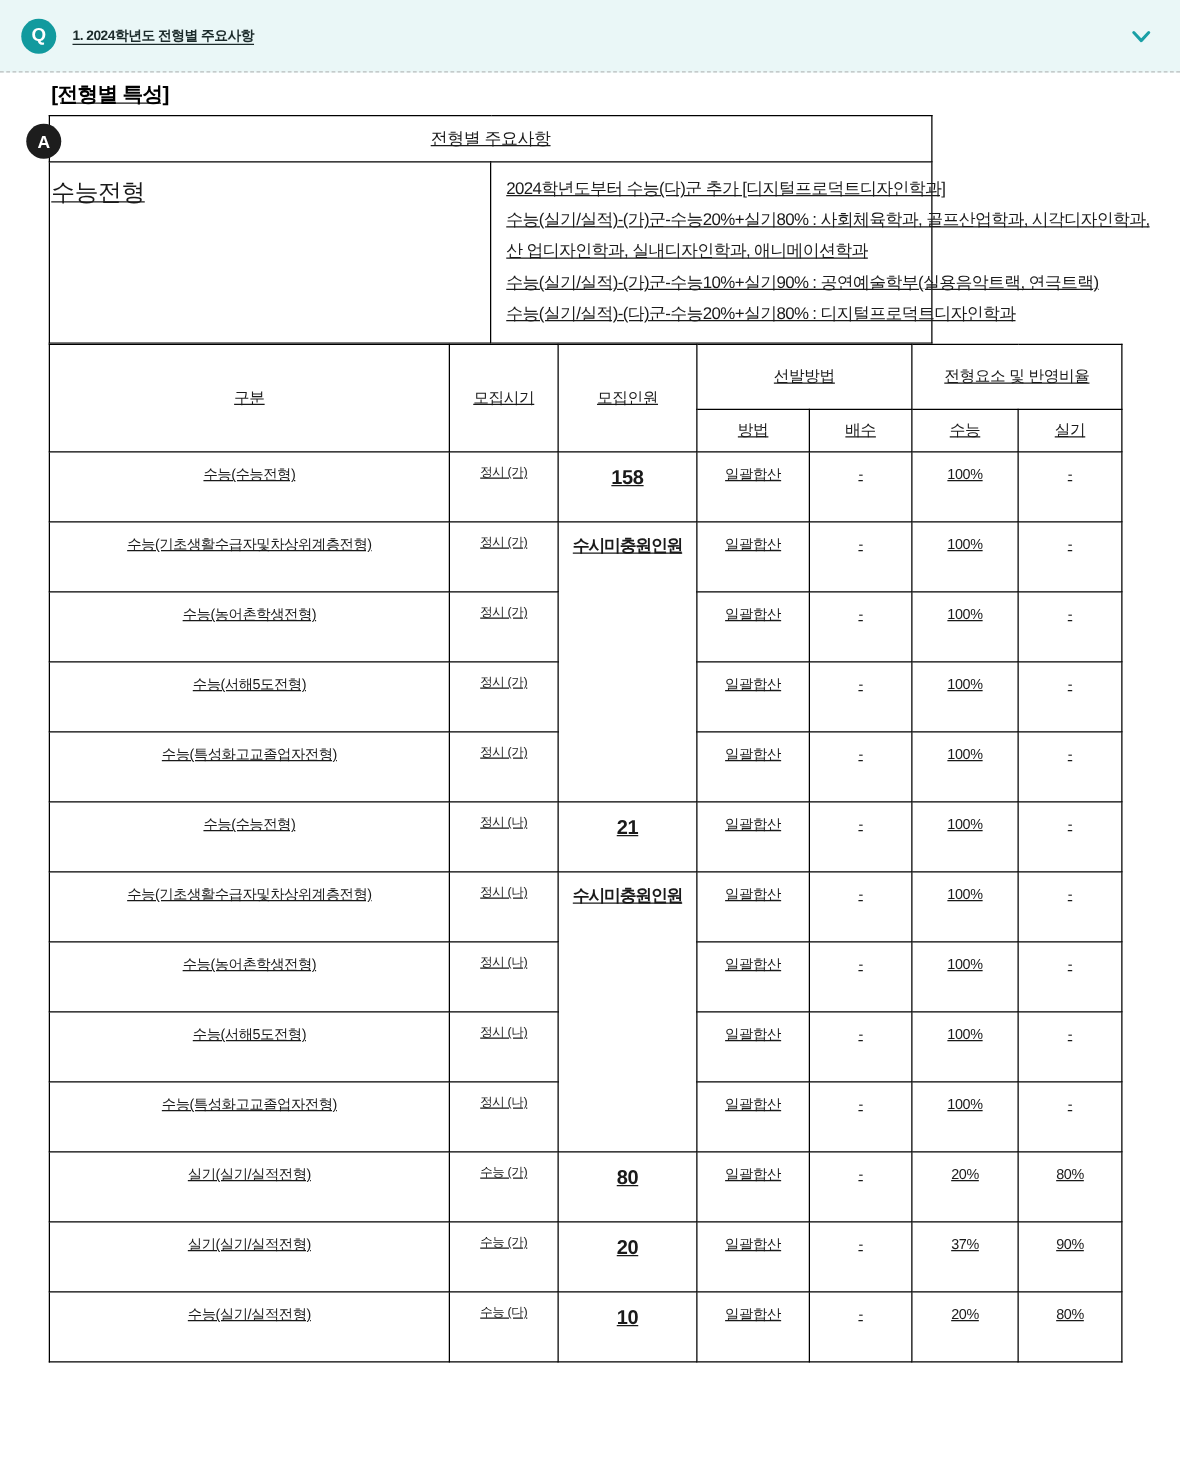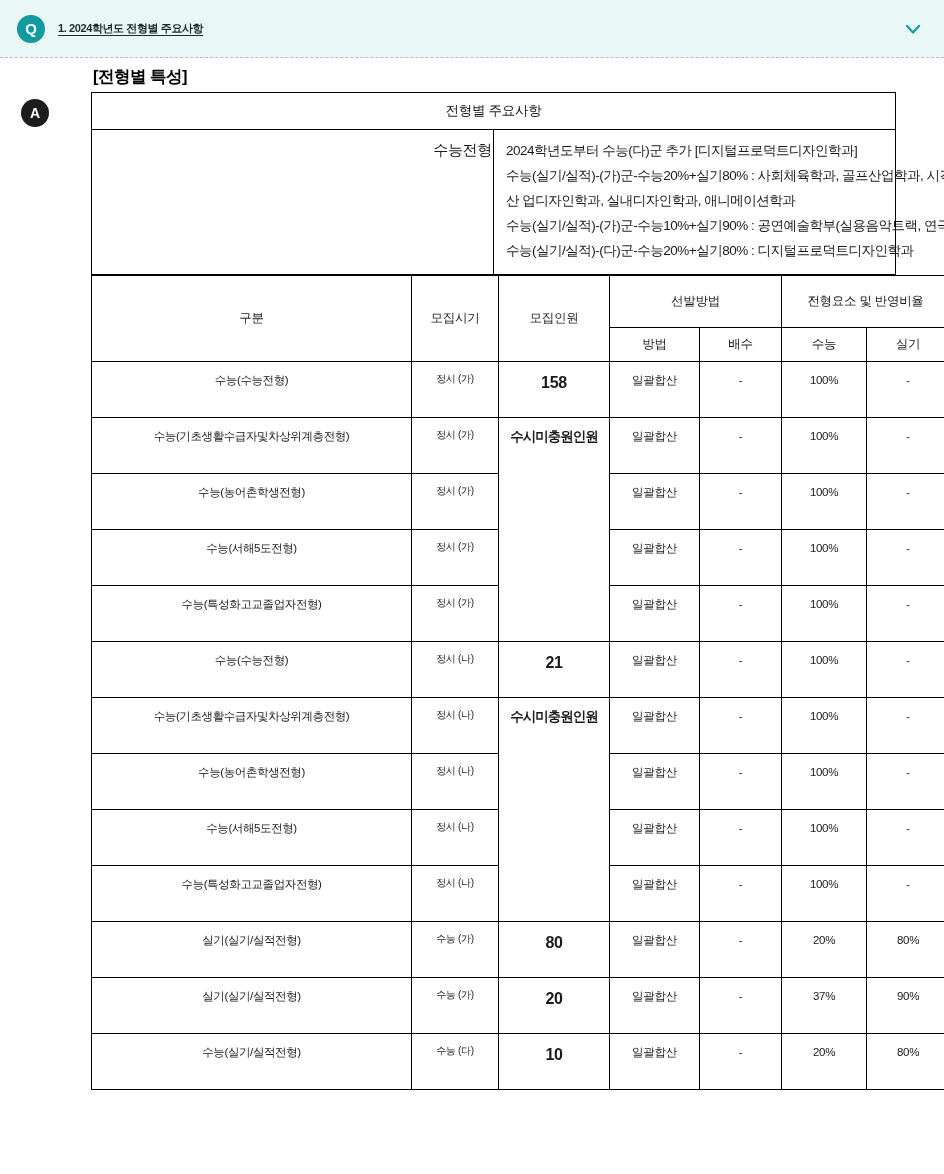--- a/index.html
+++ b/index.html
@@ -79,22 +79,23 @@
     color: #ffffff;
     font-size: 14px;
     font-weight: bold;
     display: flex;
     align-items: center;
     justify-content: center;
     line-height: 1;
   }
 
   .content {
-    margin-left: 91px;
+    margin-left: 39px;
     padding-top: 8px;
+    text-decoration: underline;
   }
 
   .sec-title {
     font-size: 16.5px;
     font-weight: bold;
     color: #000000;
     letter-spacing: -0.5px;
     margin: 0 0 5px 2px;
     line-height: 1.3;
   }
@@ -106,35 +107,35 @@
     background: #ffffff;
   }
   table td, table th {
     border: 1px solid #000000;
     font-weight: normal;
     color: #1a1a1a;
   }
 
   
   .t-feature {
-    width: 805px;
+    width: 707px;
   }
   .t-feature .th-main {
     height: 37px;
     text-align: center;
     vertical-align: middle;
     font-size: 13.5px;
     letter-spacing: -0.3px;
   }
   .t-feature .cat {
     width: 182px;
-    text-align: right;
+    text-align: left;
     vertical-align: top;
     padding-top: 11px;
-    font-size: 15px;
+    font-size: 19px;
     letter-spacing: -0.3px;
   }
   .t-feature .desc {
     padding: 9px 10px 10px 12px;
     vertical-align: top;
     font-size: 13.5px;
     letter-spacing: -0.5px;
     line-height: 1.85;
   }
   .t-feature .desc .line { white-space: nowrap; }

